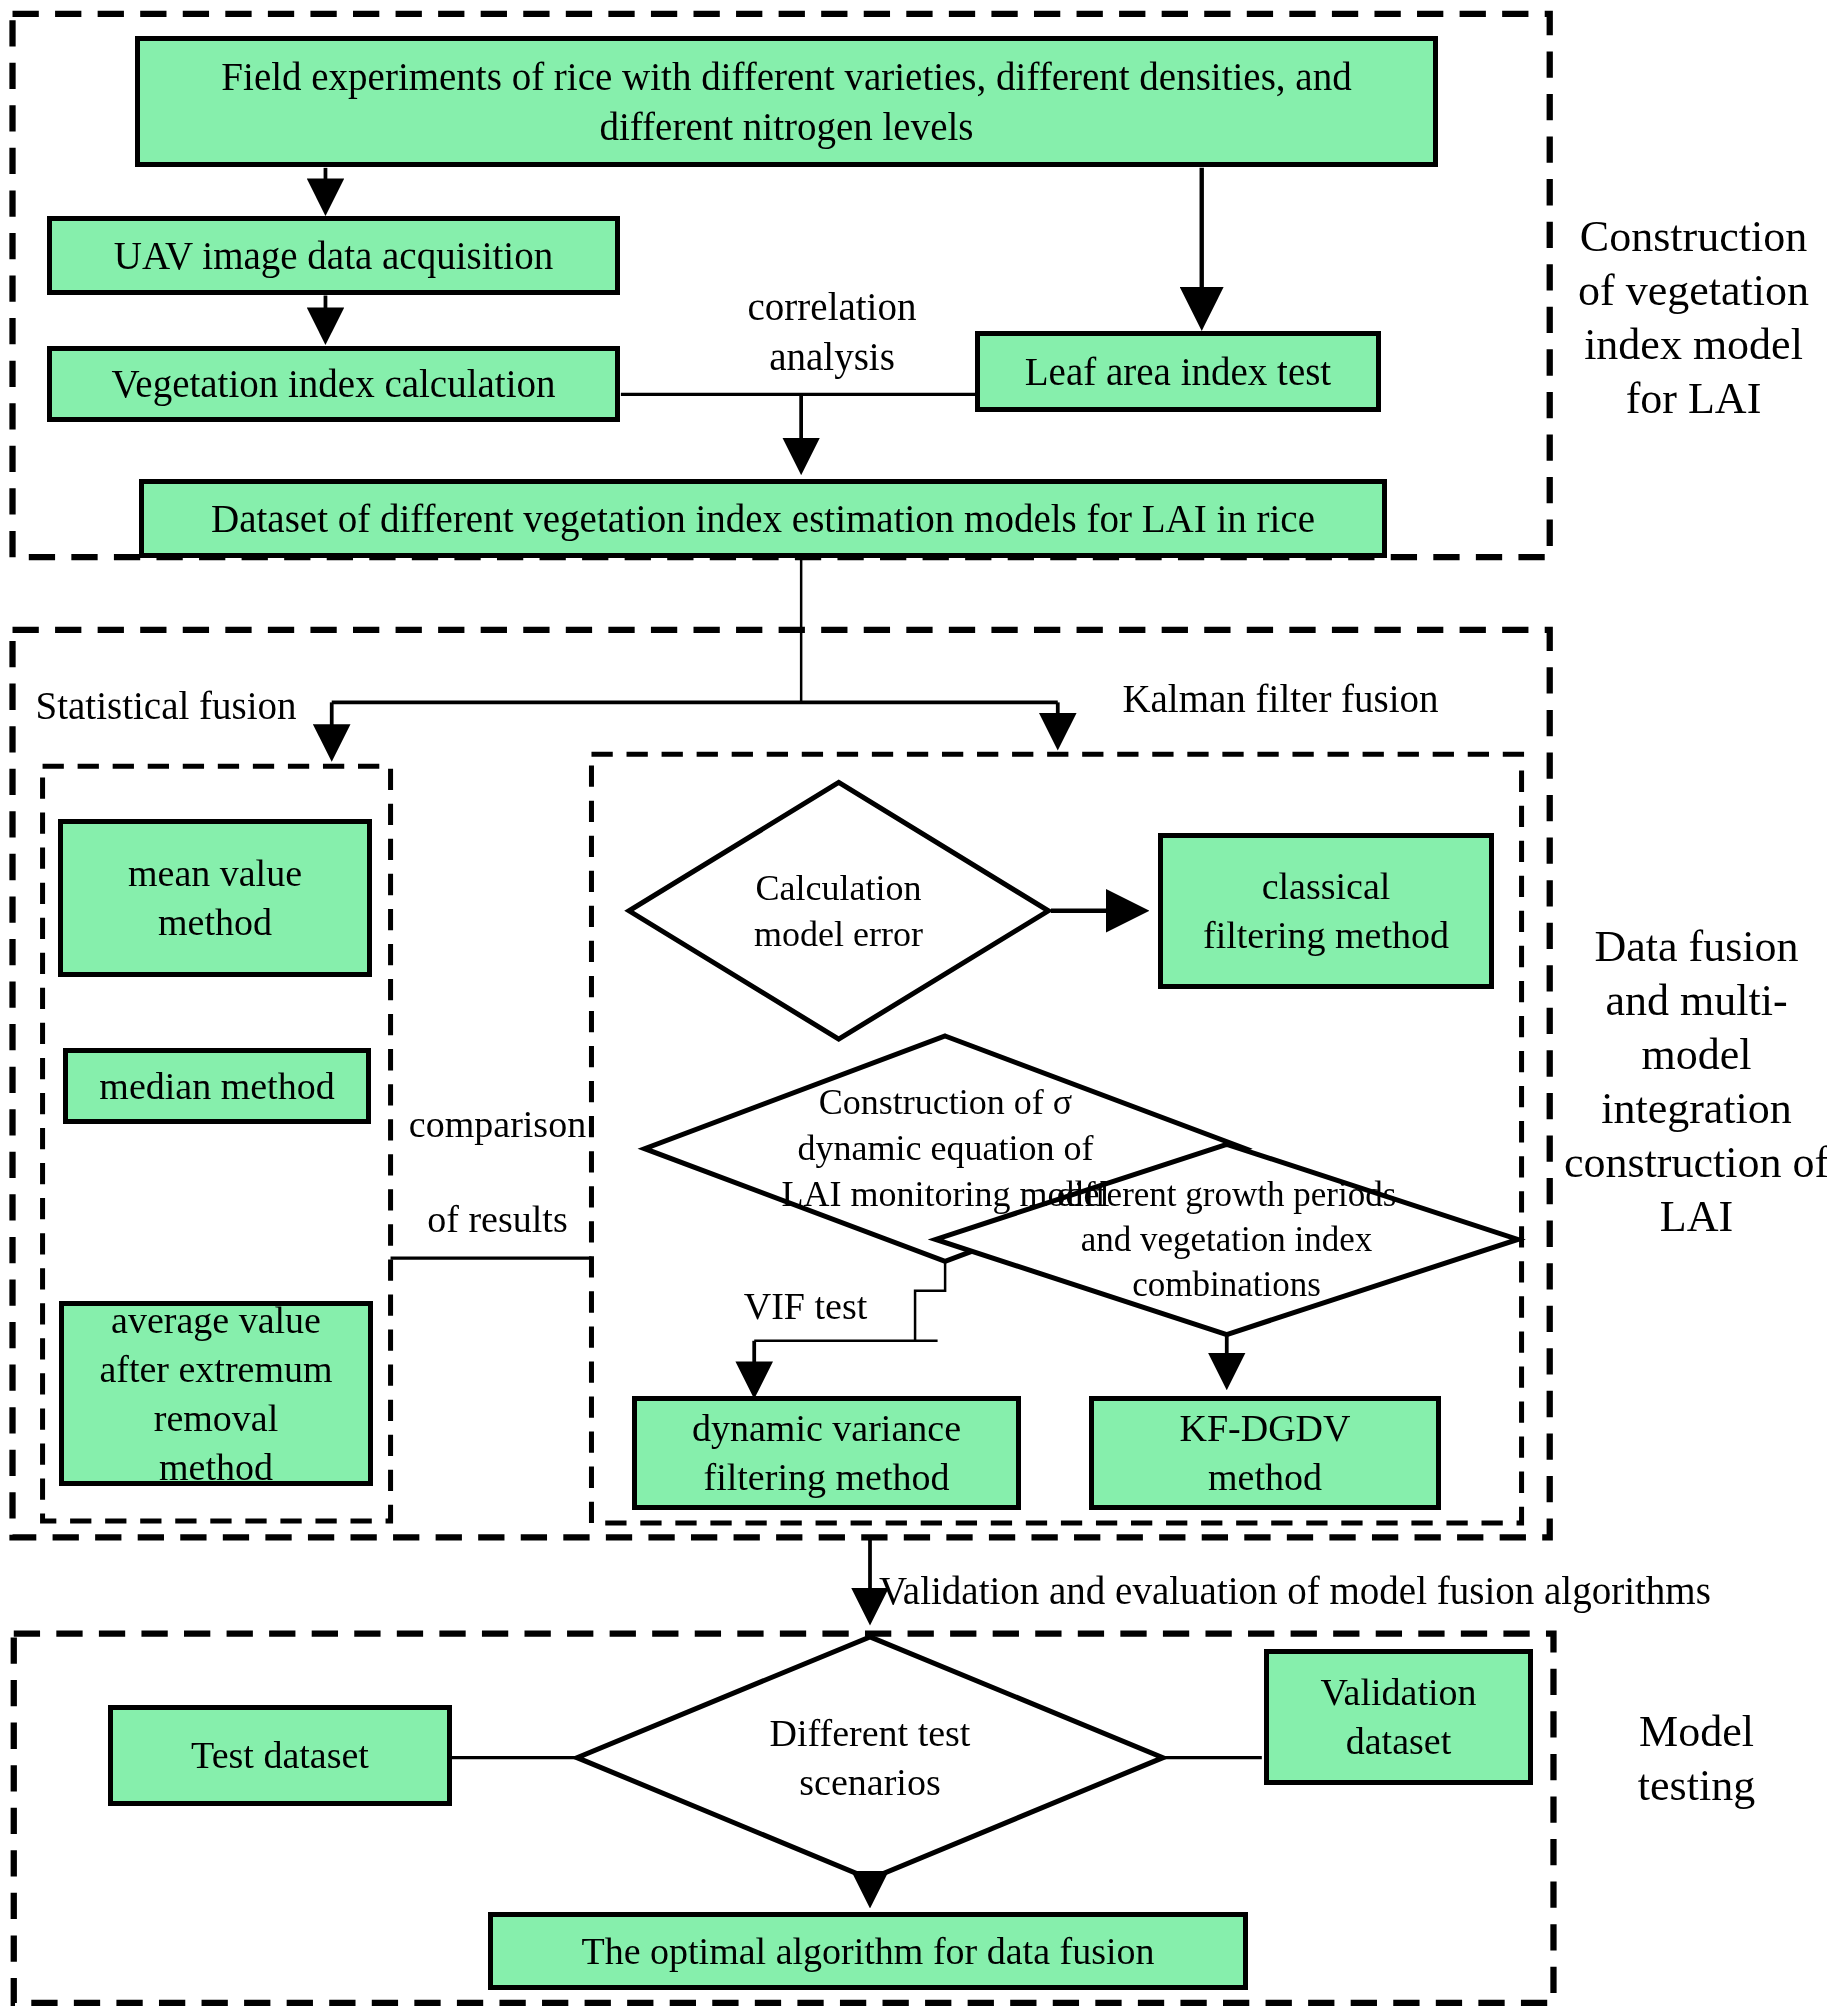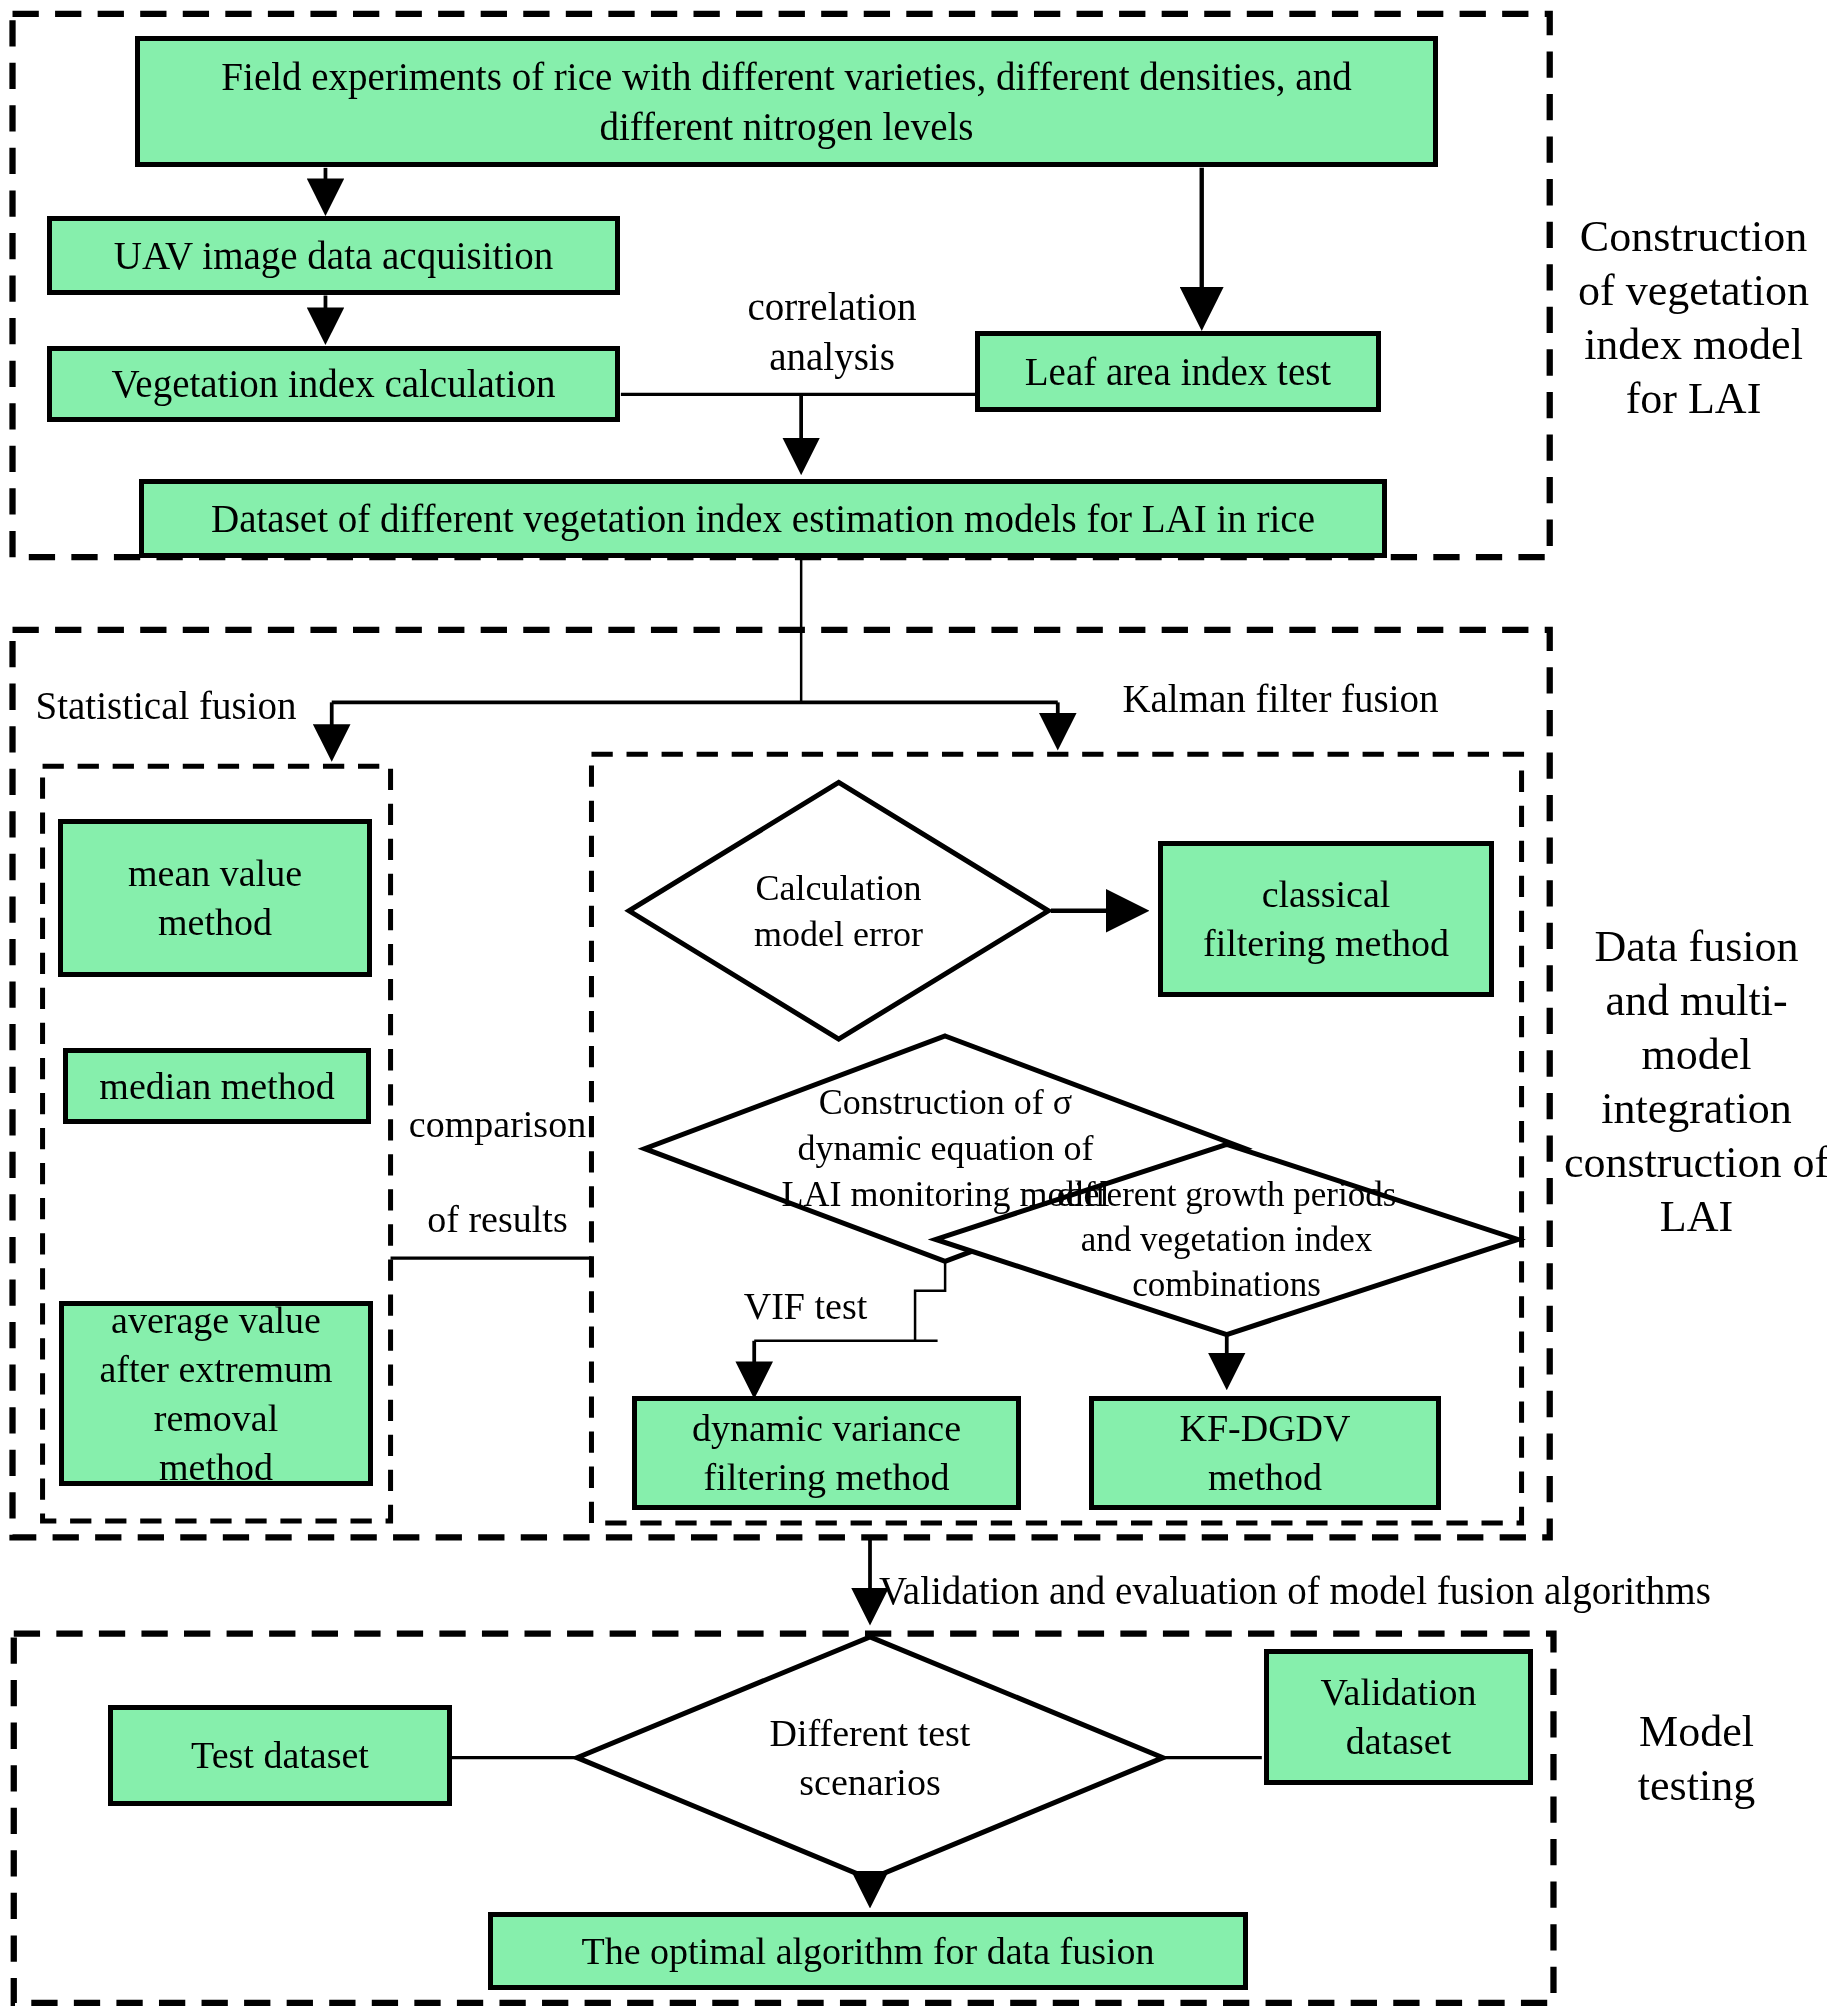--- a/index.html
+++ b/index.html
@@ -146,21 +146,21 @@
   <div class="label t60" style="left:394px; top:1100px; width:207px; height:144px; justify-content:space-between;">
     <div class="nowrap">comparison</div>
     <div class="nowrap">of results</div>
   </div>
 
   <div class="label t58" style="left:682px; top:859px; width:313px; height:104px;">
     <div class="nowrap">Calculation</div>
     <div class="nowrap">model error</div>
   </div>
 
-  <div class="box t60" style="left:1158px; top:833px; width:336px; height:156px;margin-top:8px;">
+  <div class="box t60" style="left:1158px; top:833px; width:336px; height:156px;">
     <div class="nowrap">classical</div>
     <div class="nowrap">filtering method</div>
   </div>
 
   <div class="label t58" style="left:720px; top:1075px; width:451px; height:145px;">
     <div class="nowrap">Construction of σ</div>
     <div class="nowrap">dynamic equation of</div>
     <div class="nowrap">LAI monitoring model</div>
   </div>
 

